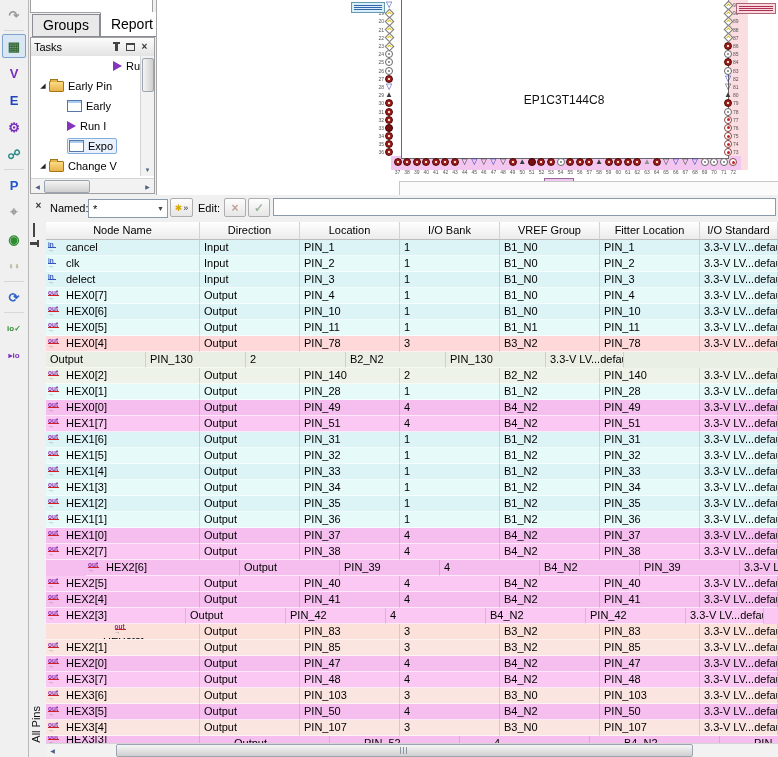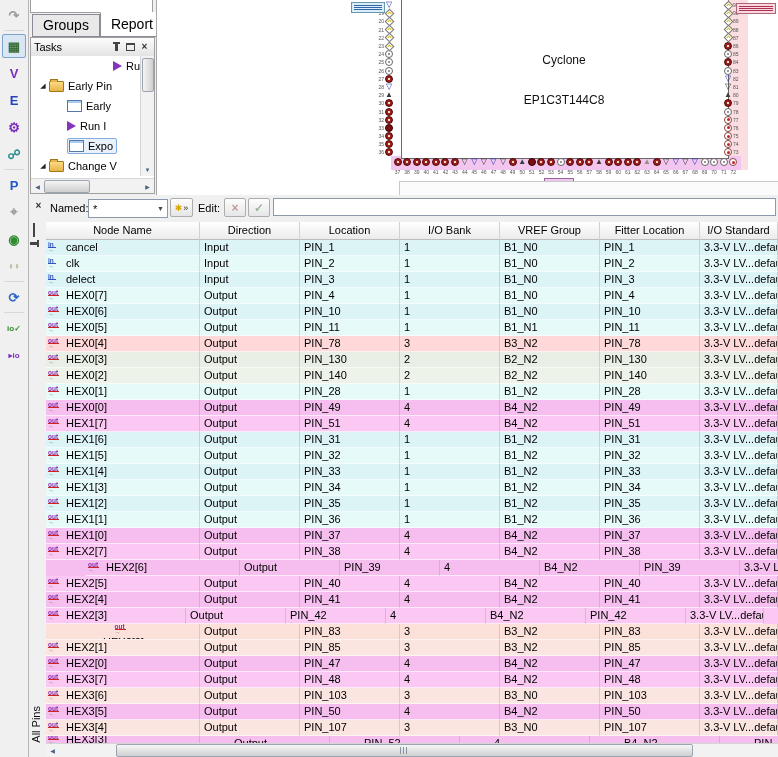--- a/index.html
+++ b/index.html
@@ -247,21 +247,20 @@
       <div class="harrow">◀</div>
       <div class="hthumb"></div>
       <div class="harrow" style="margin-left:auto;">▶</div>
     </div>
   </div>
 
   <div id="package-view" class="abs">
     <div id="band-right"></div>
     <div id="band-bottom"></div>
     <div id="chip-body"></div>
-    <div id="pkg-family">Cyclone</div>
     <div id="pkg-part">EP1C3T144C8</div>
     <div id="pins-left" class="pincol" style="left:218px;top:1px;">
         <div class="pinrow-item">
           <span class="pnum l">18</span>
           <span class="pin tri a">▽</span>
         </div>
         <div class="pinrow-item">
           <span class="pnum l">19</span>
           <span class="pin m"></span>
         </div>
@@ -714,27 +713,20 @@
             <span>HEX0[4]</span>
           </div>
           <div class="td" style="width: 100px;">Output</div>
           <div class="td" style="width: 100px;">PIN_78</div>
           <div class="td" style="width: 100px;">3</div>
           <div class="td" style="width: 100px;">B3_N2</div>
           <div class="td" style="width: 100px;">PIN_78</div>
           <div class="td" style="width: 78px;">3.3-V LV...defau</div>
         </div>
         <div class="trow" style="background: rgb(233, 239, 228);">
-          <div class="td name" style="width: 154px;">
-            <span class="pic out">
-              <span class="io">out</span>
-              <span class="ar">→</span>
-            </span>
-            <span>HEX0[3]</span>
-          </div>
           <div class="td" style="width: 100px;">Output</div>
           <div class="td" style="width: 100px;">PIN_130</div>
           <div class="td" style="width: 100px;">2</div>
           <div class="td" style="width: 100px;">B2_N2</div>
           <div class="td" style="width: 100px;">PIN_130</div>
           <div class="td" style="width: 78px;">3.3-V LV...defau</div>
         </div>
         <div class="trow" style="background: rgb(238, 243, 234);">
           <div class="td name" style="width: 154px;">
             <span class="pic out">

